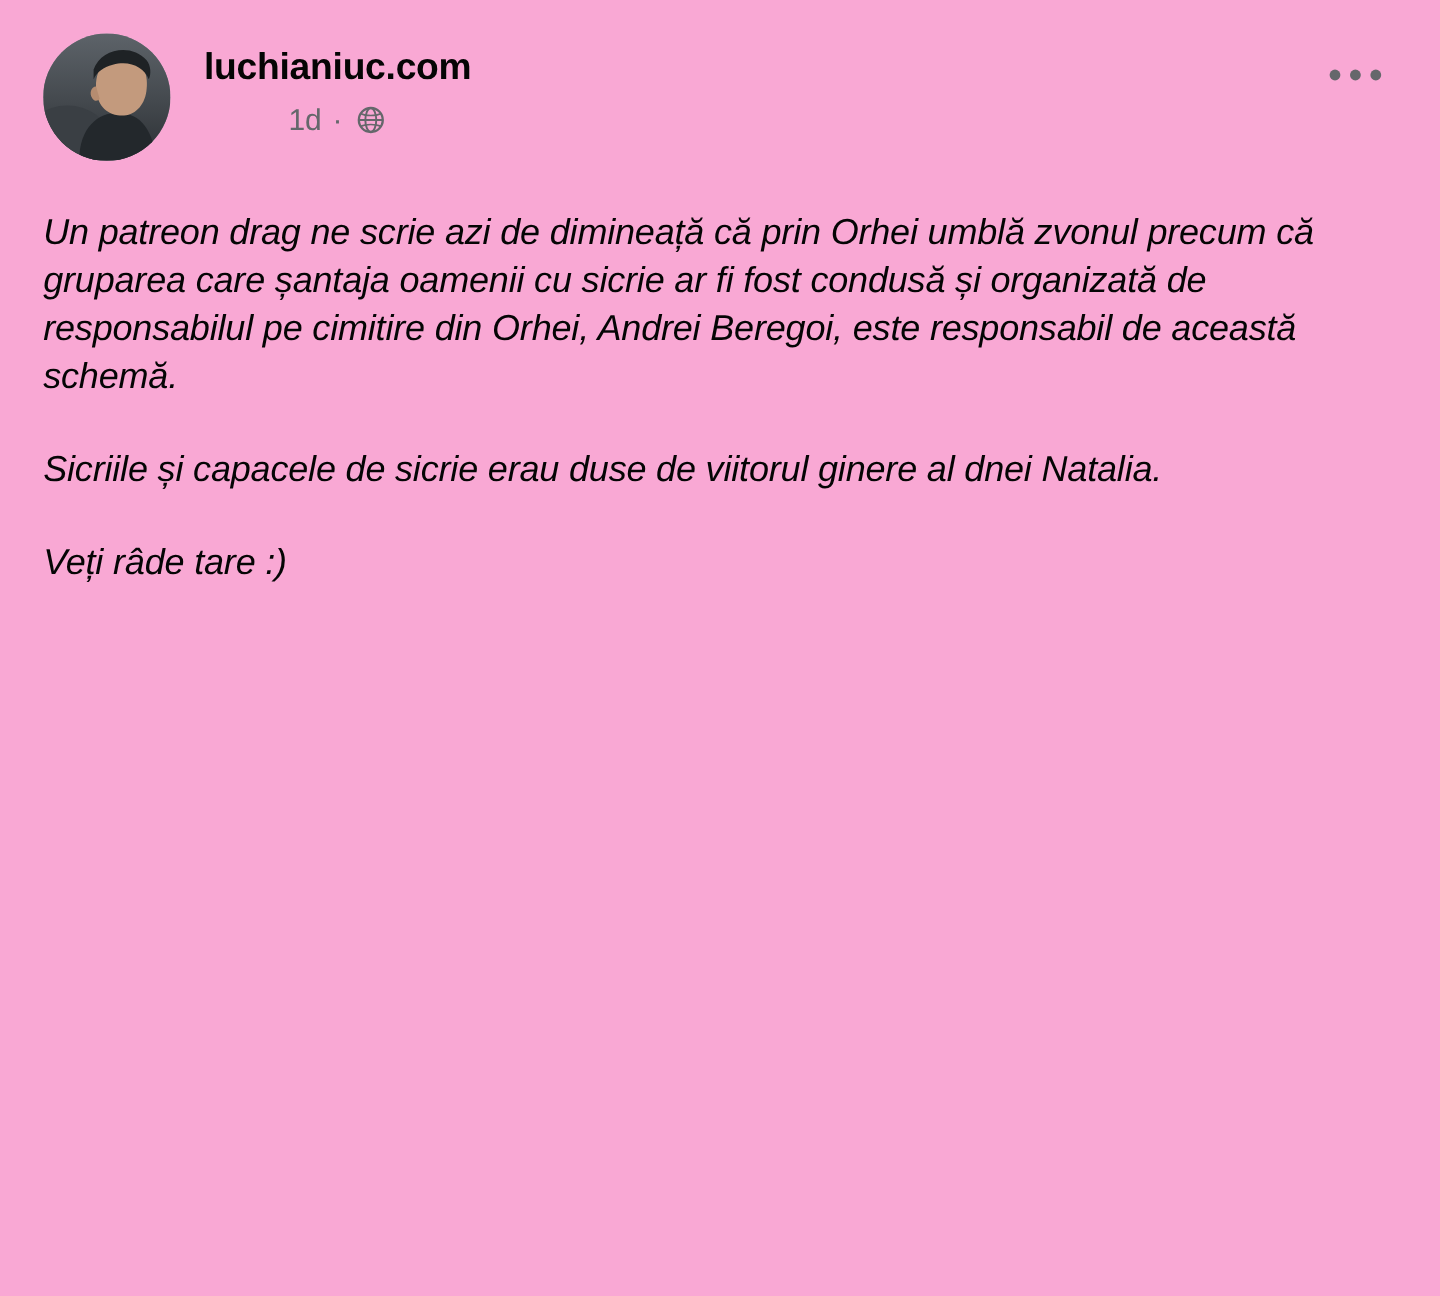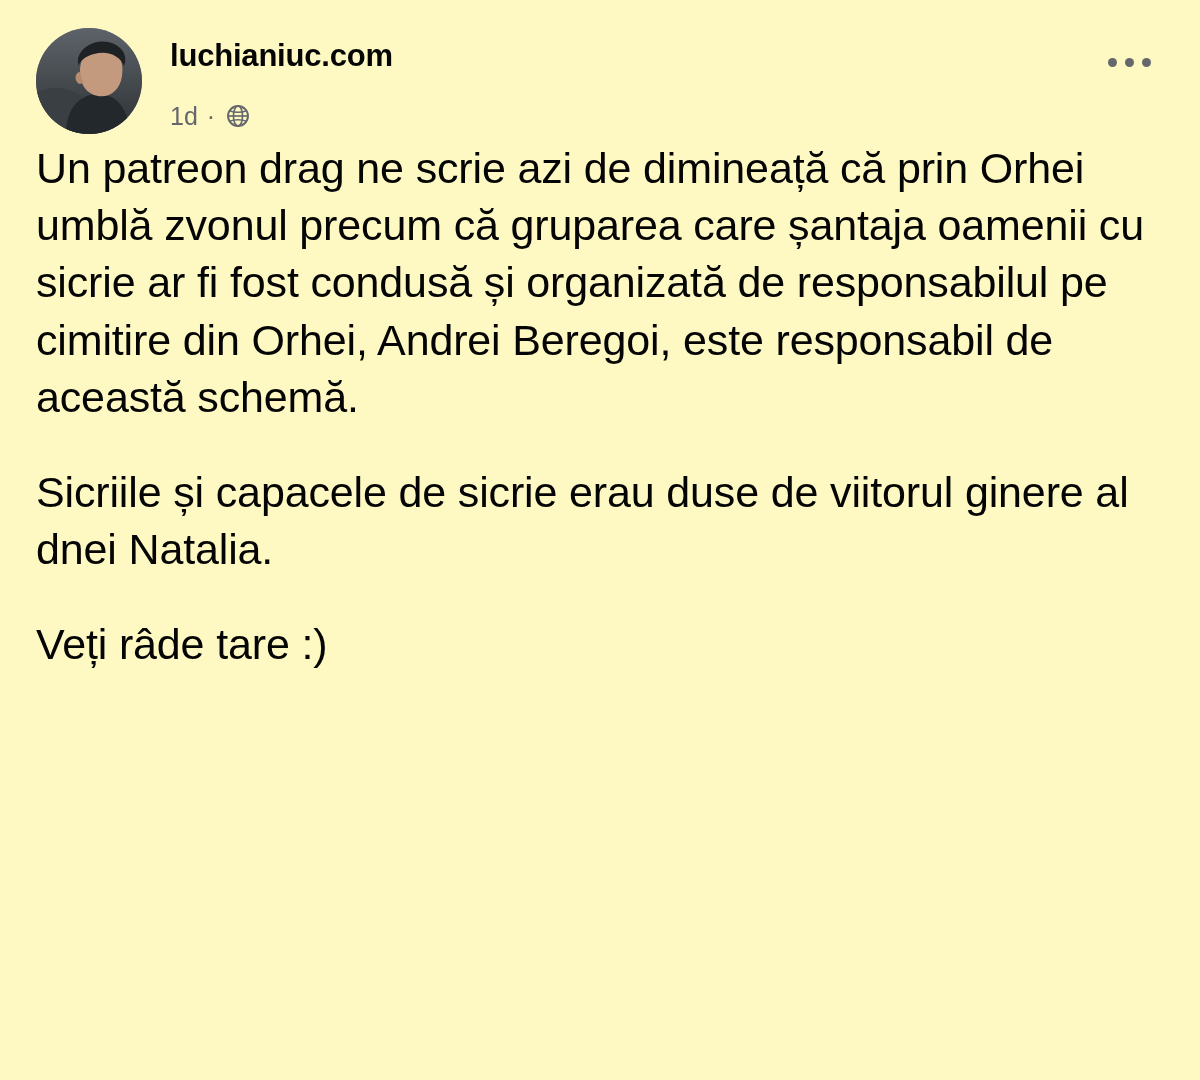--- a/index.html
+++ b/index.html
@@ -12,21 +12,21 @@
     height: 1080px;
     font-family: "Liberation Sans", sans-serif;
     color: #050505;
     overflow: hidden;
   }
 
   .post {
     position: relative;
     width: 1200px;
     height: 1080px;
-    background: #fef9c3;
+    background: #f9a8d4;
     box-sizing: border-box;
     padding: 28px 40px 0 36px;
   }
 
   .post-header {
     display: flex;
     align-items: flex-start;
     position: relative;
     min-height: 112px;
   }
@@ -52,25 +52,26 @@
 
   .page-name {
     font-size: 31px;
     font-weight: bold;
     line-height: 1.15;
     color: #050505;
     letter-spacing: -0.2px;
   }
 
   .meta-row {
-    margin-top: 28px;
+    margin-top: 12px;
     display: flex;
     align-items: center;
     font-size: 25px;
     color: #65676b;
+    justify-content: center;
   }
   .meta-time { color: #65676b; }
   .meta-dot { margin: 0 9px; color: #65676b; }
   .globe-icon {
     display: inline-flex;
     align-items: center;
     justify-content: center;
     width: 28px;
     height: 28px;
   }
@@ -90,24 +91,26 @@
   }
   .menu-button .dot {
     width: 9px;
     height: 9px;
     border-radius: 50%;
     background: #65676b;
     margin: 0 4px;
   }
 
   .post-body {
-    font-size: 43px;
+    margin-top: 34px;
+    font-size: 30px;
     line-height: 1.33;
     color: #050505;
     letter-spacing: -0.15px;
+    font-style: italic;
   }
   .post-body p {
     margin: 0 0 38px 0;
   }
   .post-body p:last-child { margin-bottom: 0; }
 </style>
 </head>
 <body>
 
 <div class="post">

